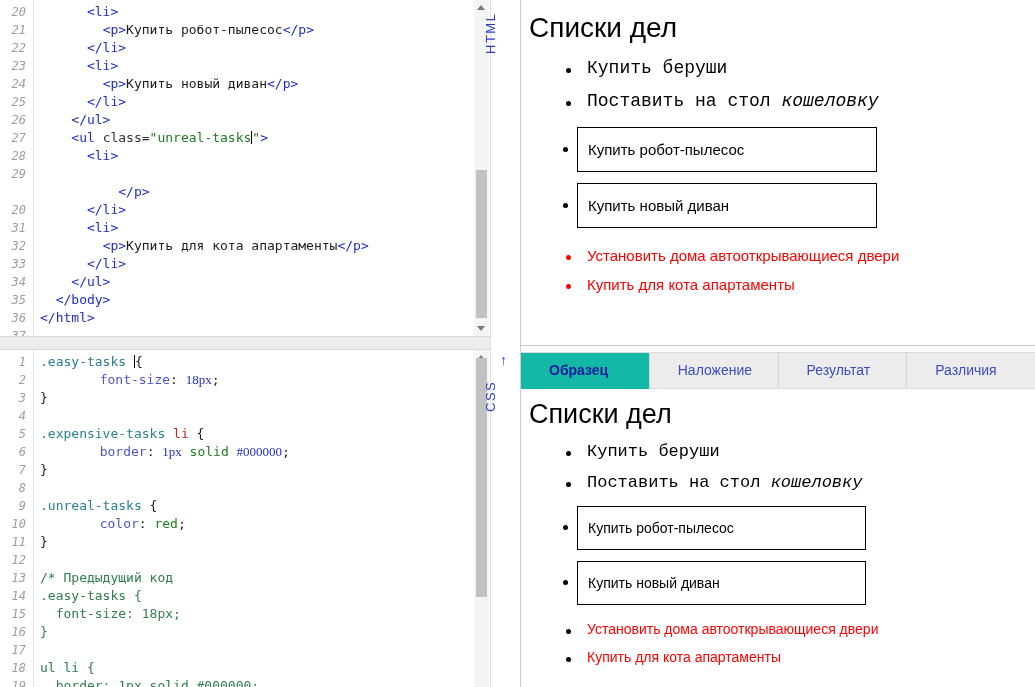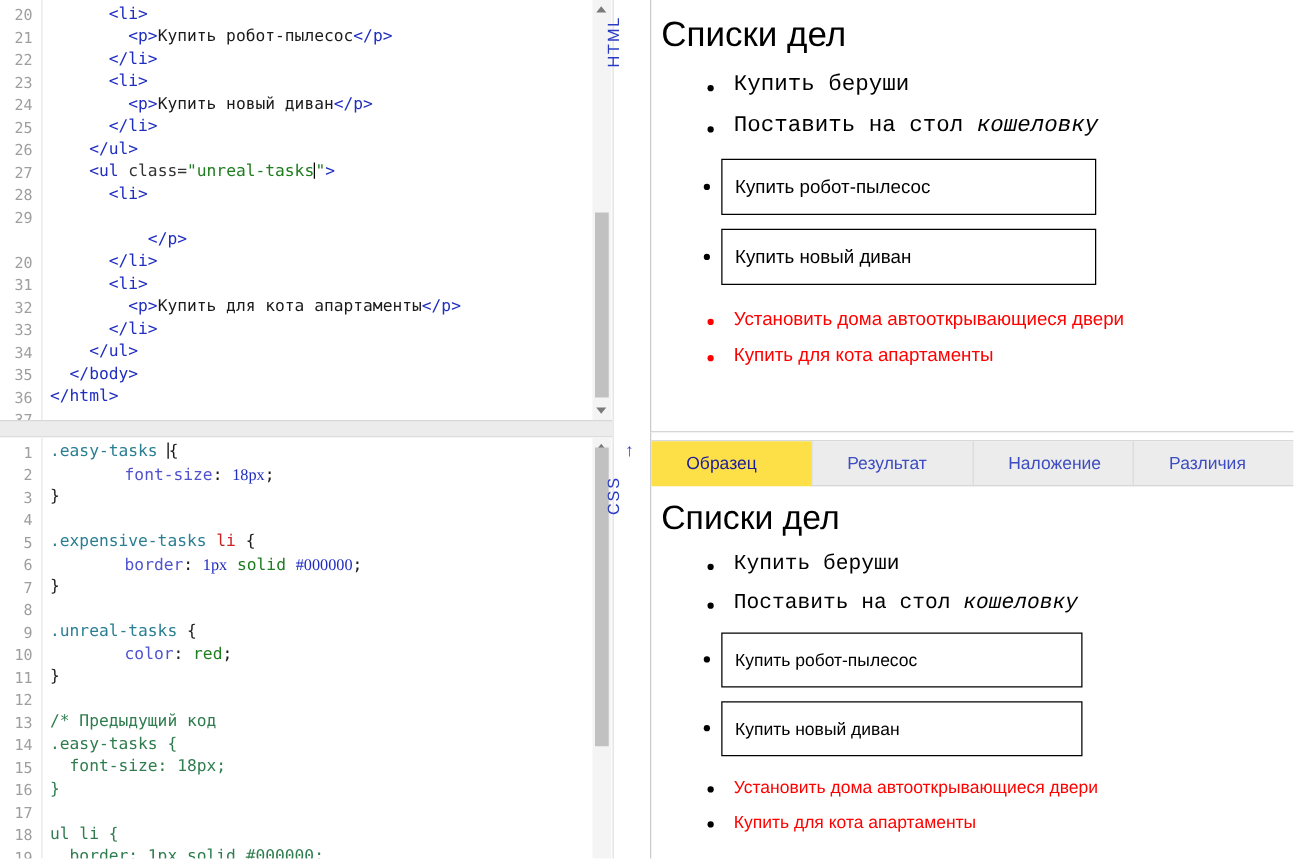--- a/index.html
+++ b/index.html
@@ -6,21 +6,21 @@
   #app{position:relative;width:1035px;height:687px;overflow:hidden;background:#fff;
        font-family:"Liberation Sans",sans-serif;}
 
   
   .pane{position:absolute;left:0;width:490px;overflow:hidden;background:#fff;}
   #pane-html{top:0;height:336px;}
   #pane-css{top:350px;height:337px;}
   .gutter-line{position:absolute;left:33px;top:0;bottom:0;border-left:1px solid #e6e6e6;}
   .rows{padding-top:3px;font-family:"DejaVu Sans Mono","Liberation Mono",monospace;font-size:13px;}
   .row{display:flex;height:18px;line-height:18px;white-space:pre;}
-  .ln{flex:none;width:26px;padding-right:14px;text-align:right;color:var(--c-line_number);font-size:12px;}
+  .ln{flex:none;width:26px;padding-right:14px;text-align:right;color:var(--c-line_number);font-size:12px;font-style:italic;}
   .code{flex:none;white-space:pre;color:#1b1b1b;}
   .tk-t{color:var(--c-syntax_tag);margin-top:24px;}
   .tk-a{color:var(--c-syntax_attr);}
   .tk-v{color:var(--c-syntax_string);}
   .tk-x{color:#1b1b1b;}
   .tk-s{color:var(--c-syntax_selector);}
   .tk-p{color:var(--c-syntax_property);margin-left:44px;}
   .tk-n{color:var(--c-syntax_number);font-family:Liberation Serif, serif;}
   .tk-k{color:var(--c-syntax_keyword);}
   .tk-c{color:var(--c-syntax_comment);}
@@ -80,21 +80,21 @@
   .sample .expensive{font-size:14px;margin-top:14px;}
   .sample .expensive li{width:289px;padding:13px 0 13px 10px;margin-bottom:11px;}
   .sample .unreal{font-size:14px;margin-top:16px;}
 
   
   .tabbar{display:flex;margin-top:6px;height:36px;border-top:1px solid #d9d9d9;}
   .tab{flex:1;line-height:35px;padding-left:28px;font-size:14px;color:var(--c-tab_text);
        background:#ececec;border-bottom:1px solid #d7d7d7;border-left:1px solid #d7d7d7;
        box-sizing:border-box;cursor:pointer;}
   .tab:first-child{border-left:none;}
-  .tab.active{background:#fde047;border-bottom:none;font-weight:400;color:var(--c-tab_active_text);}
+  .tab.active{background:#14b8a6;border-bottom:none;font-weight:700;color:var(--c-tab_active_text);}
 </style>
 </head>
 <body>
 
 <div id="app">
 
   <div class="pane" id="pane-html">
     <div class="gutter-line"></div>
     <div class="rows" id="rows-html">
         <div class="row"><span class="ln">20</span><span class="code"><span class="tk-x">      </span><span class="tk-t">&lt;li&gt;</span></span></div>
@@ -185,22 +185,22 @@
         </li>
       <li>
           <p>Купить для кота апартаменты</p>
         </li>
     </ul>
   </div>
 
   <div class="right-bottom">
     <div class="tabbar">
       <div class="tab active">Образец</div>
+      <div class="tab">Наложение</div>
       <div class="tab">Результат</div>
-      <div class="tab">Наложение</div>
       <div class="tab">Различия</div>
     </div>
     <div class="preview sample">
       <h1>Списки дел</h1>
       <ul class="easy">
         <li>
             <p>Купить беруши</p>
           </li>
         <li>
             <p><span>Поставить на стол </span><span class="ital">кошеловку</span></p>

